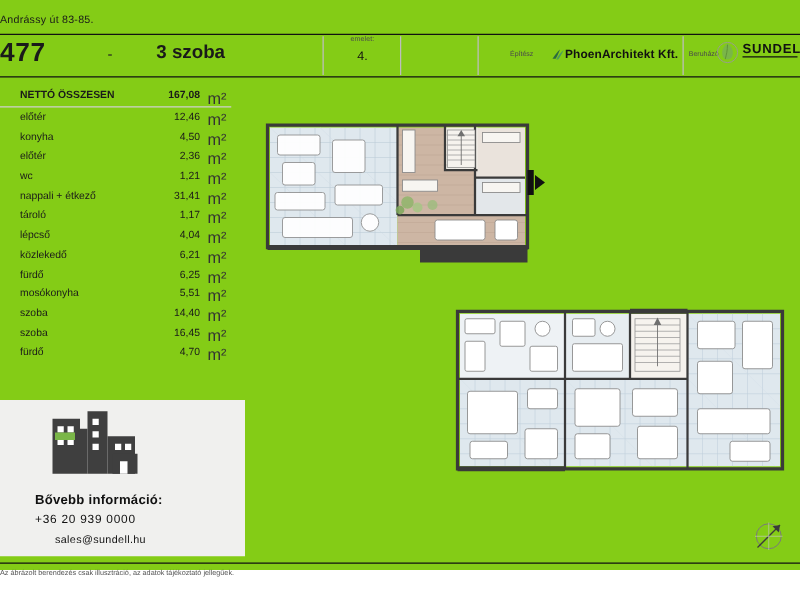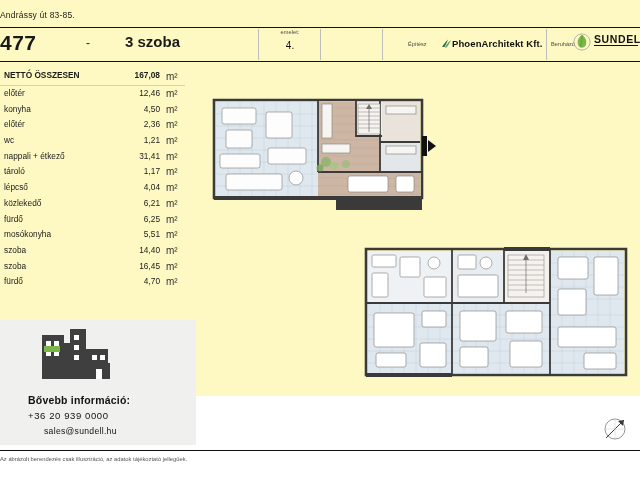--- a/index.html
+++ b/index.html
@@ -11,22 +11,22 @@
     width: 640px;
     height: 480px;
     font-family: "Liberation Sans", sans-serif;
     color: #1a1a1a;
     overflow: hidden;
     position: relative;
   }
   #sheet {
     position: absolute;
     left: 0; top: 0;
-    width: 640px; height: 396px;
-    background: #fef9c3;
+    width: 640px; height: 456px;
+    background: #84cc16;
   }
 
   
   .address {
     position: absolute;
     left: 0; top: 10px;
     font-size: 8.5px;
     letter-spacing: .2px;
     color: #1a1a1a;
   }
@@ -136,30 +136,30 @@
     left: 0; top: 66px;
     width: 185px;
   }
   .trow {
     position: relative;
     height: 15.7px;
     font-size: 8.3px;
     color: #1a1a1a;
   }
   .trow .nm {
-    position: absolute; left: 4px; top: 3px;
+    position: absolute; left: 16px; top: 3px;
   }
   .trow .vl {
     position: absolute; left: 118px; top: 3px;
     text-align: right;
     width: 42px;
   }
   .trow .un {
     position: absolute; left: 166px; top: 3px;
-    font-size: 10px;
+    font-size: 13px;
     color: #333;
   }
   .trow.total {
     font-weight: 700;
     height: 19px;
   }
   .trow.total .nm, .trow.total .vl { top: 4px; }
   .trow.total .un { top: 5px; font-weight: 400;}
   .tbl-rule {
     position: absolute;

